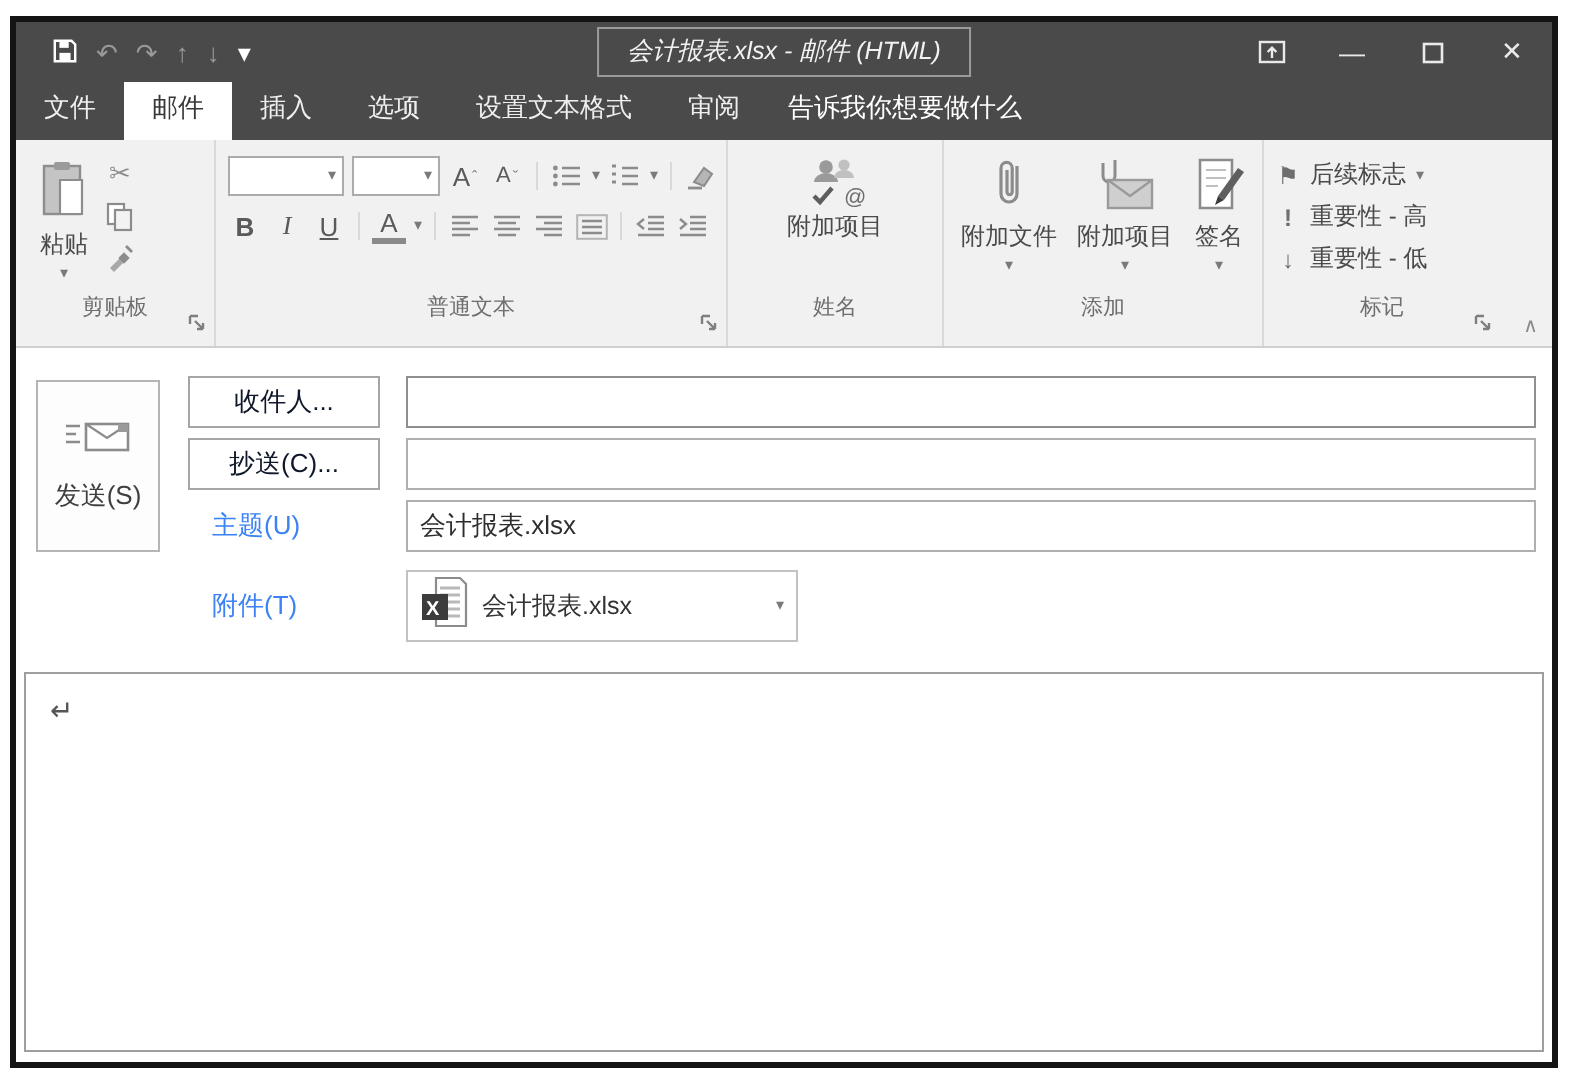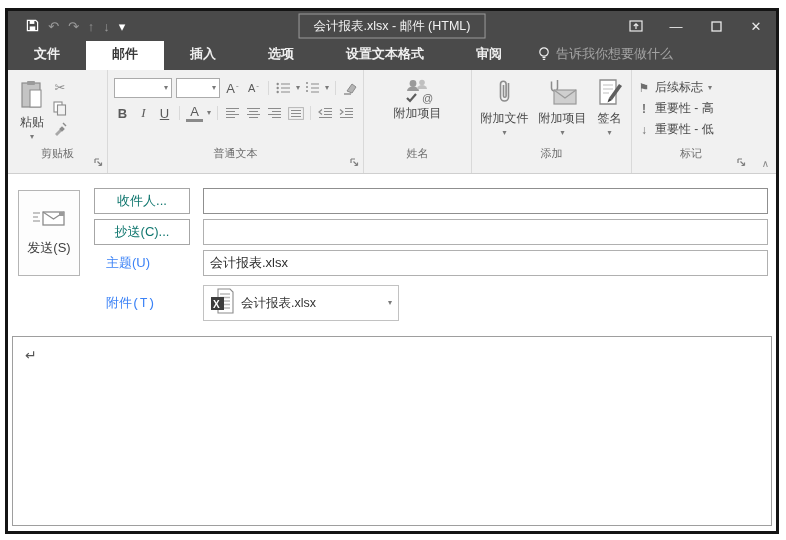--- a/index.html
+++ b/index.html
@@ -8,31 +8,31 @@
   .window { position:absolute; left:5px; top:8px; width:774px; height:526px;
             border:3px solid #141414; background:#ffffff; display:flex; flex-direction:column; }
 
   
   .titlebar { height:30px; background:#4a4a4a; display:flex; align-items:center; position:relative; flex:0 0 auto; }
   .qat { display:flex; align-items:center; gap:9px; padding-left:18px; }
   .qat .icon { font-size:13px; line-height:1; color:#9a9a9a; }
   .qat .bright { color:#ffffff; }
   .qat-dd { font-size:9px; color:#e0e0e0; }
   .title { position:absolute; left:50%; top:50%; transform:translate(-50%,-50%);
-           color:#f2f2f2; font-size:12.5px; padding:3px 14px; border:1px solid rgba(255,255,255,.45); white-space:nowrap; }
+           color:#f2f2f2; font-size:12.5px; padding:3px 14px; border:1px solid rgba(255,255,255,.45); white-space:nowrap;font-style:italic; }
   .win-controls { margin-left:auto; display:flex; align-items:center; height:100%; }
   .win-btn { width:40px; height:100%; display:flex; align-items:center; justify-content:center;
              color:#eaeaea; font-size:13px; }
   .win-btn svg { display:block; }
 
   
   .tabrow { height:29px; background:#4a4a4a; display:flex; align-items:flex-end; flex:0 0 auto; }
-  .tab { color:#efefef; font-size:13px; padding:6px 26px 7px; cursor:default; white-space:nowrap;font-weight:bold; }
+  .tab { color:#efefef; font-size:13px; padding:6px 14px 7px; cursor:default; white-space:nowrap; }
   .tab.active { background:#ffffff; color:#383838; }
-  .tellme { display:flex; align-items:center; gap:6px; color:#a3a3a3; font-size:13px; padding:6px 10px 7px; }
+  .tellme { display:flex; align-items:center; gap:6px; color:#ffffff; font-size:13px; padding:6px 10px 7px;flex-direction:column; }
   .bulb svg { display:block; }
 
   
   .ribbon { height:104px; background:#f1f1f1; border-bottom:1px solid #cfcfcf; display:flex;
             flex:0 0 auto; position:relative; }
   .rgroup { position:relative; border-right:1px solid #d9d9d9; padding:6px 6px 16px; display:flex; }
   .glabel { position:absolute; bottom:12px; left:0; right:0; text-align:center; font-size:11px; color:#6e6e6e; white-space:nowrap; }
   .launcher { position:absolute; bottom:2px; right:4px; }
   .bigbtn { display:flex; flex-direction:column; align-items:center; justify-content:flex-start;
             gap:3px; padding:2px 5px; font-size:12px; color:#4a4a4a; white-space:nowrap; }
@@ -58,21 +58,21 @@
   .lineicon svg { display:block; }
 
   
   .compose { background:#ffffff; padding:14px 8px 8px 10px; flex:0 0 auto; position:relative; }
   .send-btn { position:absolute; left:10px; top:16px; width:62px; height:86px; background:#fdfdfd;
               border:1px solid #b5b5b5; display:flex; flex-direction:column; align-items:center;
               justify-content:center; gap:8px; font-size:13px; color:#3f3f3f; }
   .rows { margin-left:76px; display:flex; flex-direction:column; }
   .frow { display:flex; align-items:center; margin-bottom:5px; }
   .fbtn { width:96px; height:26px; background:#ffffff; border:1px solid #a6a6a6; font-size:13px;
-          color:#0f766e; display:flex; align-items:center; justify-content:center; margin-right:13px; }
+          color:#0f172a; display:flex; align-items:center; justify-content:center; margin-right:13px; }
   .flabel { width:96px; font-size:13px; color:#3b82f6; padding-left:12px; margin-right:13px; }
   .finput { flex:1; height:26px; border:1px solid #b0b0b0; background:#fff; font-size:13px;
             color:#2e2e2e; padding:0 6px; font-family:inherit; outline:none; }
   .finput.first { border-color:#8f8f8f; }
   .attach-row { margin-top:4px; align-items:flex-start; }
   .attach-chip { width:196px; height:36px; border:1px solid #c2c2c2; background:#ffffff;
                  display:flex; align-items:center; padding:0 6px; gap:7px; }
   .attach-text { display:flex; flex-direction:column; line-height:1.15; flex:1; }
   .attach-name { font-size:12.5px; color:#333; }
   .attach-size { font-size:11.5px; color:#6b6b6b; }
@@ -376,21 +376,21 @@
       </div>
       <div class="frow">
         <button class="fbtn">抄送(C)...</button>
         <input class="finput" type="text" style="">
       </div>
       <div class="frow">
         <span class="flabel">主题(U)</span>
         <input class="finput" type="text" value="会计报表.xlsx" style="">
       </div>
       <div class="frow attach-row">
-        <span class="flabel" style="margin-top:9px;font-family:Liberation Mono, monospace;">附件(T)</span>
+        <span class="flabel" style="margin-top:9px;">附件(T)</span>
         <div class="attach-chip">
           <span>
             <svg width="24" height="26" viewBox="0 0 24 26">
                 <path d="M8 1 h12 l3 3 v21 h-15 z" fill="#ffffff" stroke="#8c8c8c" stroke-width="1.1"></path>
                 <path d="M10 6 h10 M10 9.5 h10 M10 13 h10 M10 16.5 h10 M10 20 h10" stroke="#b9b9b9" stroke-width="1.4"></path>
                 <rect x="1" y="9" width="13" height="13" fill="#3c3c3c"></rect>
                 <text x="3" y="19.5" font-size="10" font-weight="bold" fill="#ffffff" font-family="sans-serif">X</text>
               </svg>
           </span>
           <span class="attach-text">

